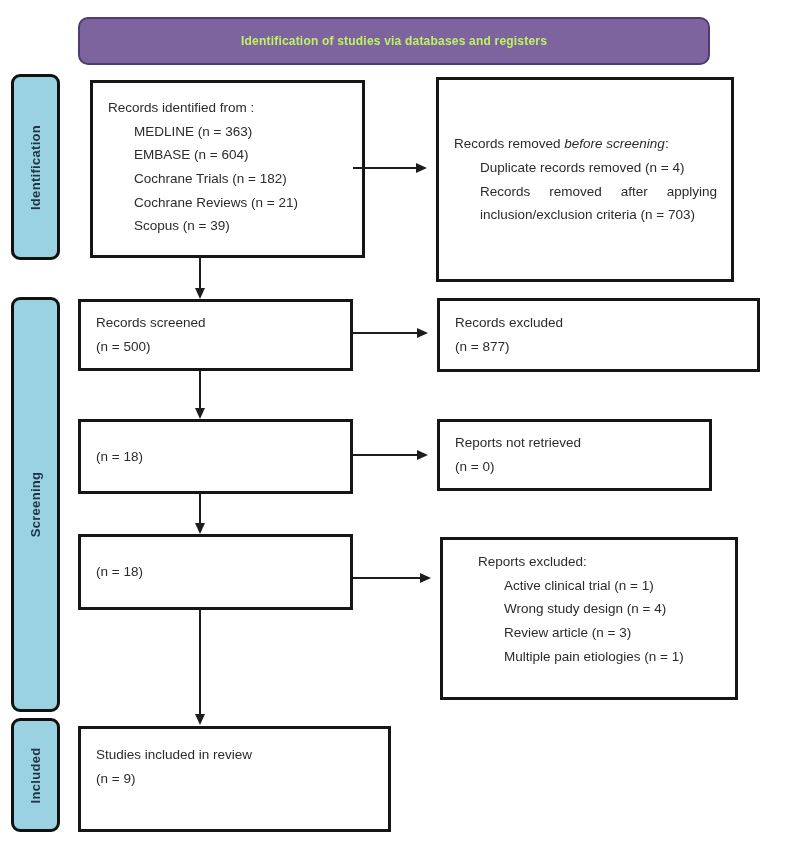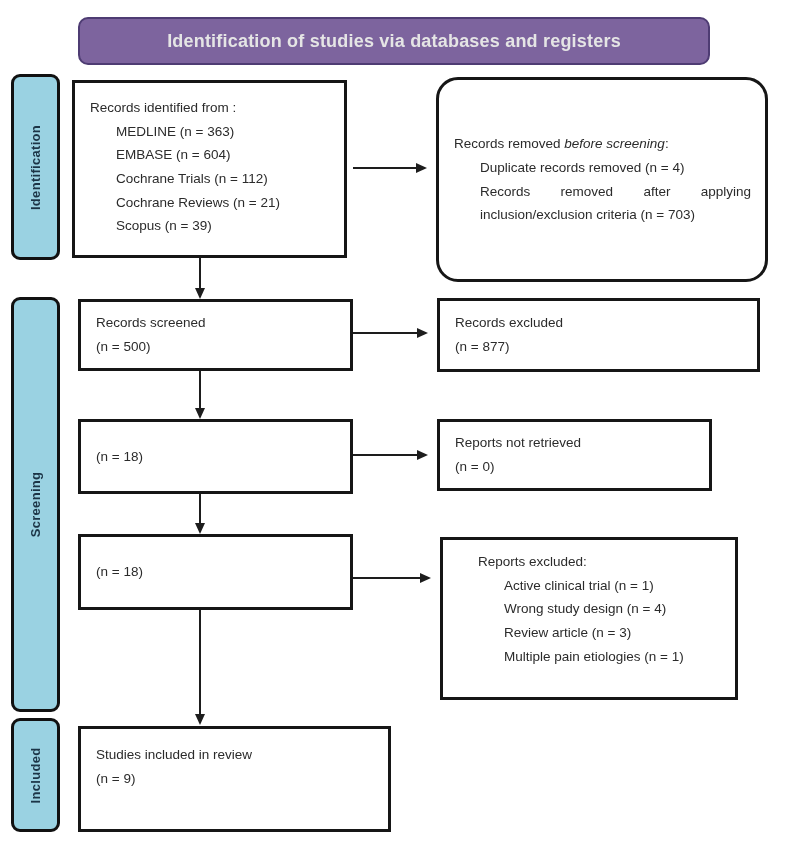--- a/index.html
+++ b/index.html
@@ -18,21 +18,21 @@
     position: absolute;
     left: 78px; top: 17px;
     width: 632px; height: 48px;
     background: #7d649e;
     border: 2px solid #4e3c73;
     border-radius: 10px;
     box-sizing: border-box;
     display: flex; align-items: center; justify-content: center;
   }
   .header-box span {
-    font-size: 18px; font-weight: bold; color: #e5e5e5;
+    font-size: 12px; font-weight: bold; color: #bef264;
     letter-spacing: 0.2px;
   }
 
   
   .stage {
     position: absolute;
     left: 11px;
     width: 49px;
     background: #9ad2e2;
     border: 3px solid #111111;
@@ -56,23 +56,23 @@
     background: #ffffff;
     border: 3px solid #161616;
     box-sizing: border-box;
     font-size: 13.5px;
     line-height: 1.75;
   }
   .fbox .pad { padding: 10px 8px 8px 15px; }
   .fbox .indent { padding-left: 26px; }
   .fbox.vcenter { display: flex; flex-direction: column; justify-content: center; }
 
-  #box-identified     { left: 72px;  top: 80px;  width: 275px; height: 178px; }
+  #box-identified     { left: 90px;  top: 80px;  width: 275px; height: 178px; }
   #box-identified .pad { padding-top: 13px; }
-  #box-removed        { left: 436px; top: 77px;  width: 332px; height: 205px; border-radius: 22px; }
+  #box-removed        { left: 436px; top: 77px;  width: 298px; height: 205px; }
   #box-screened       { left: 78px;  top: 299px; width: 275px; height: 72px; }
   #box-excluded       { left: 437px; top: 298px; width: 323px; height: 74px; }
   #box-sought         { left: 78px;  top: 419px; width: 275px; height: 75px; }
   #box-notretrieved   { left: 437px; top: 419px; width: 275px; height: 72px; }
   #box-assessed       { left: 78px;  top: 534px; width: 275px; height: 76px; }
   #box-repexcluded    { left: 440px; top: 537px; width: 298px; height: 163px; padding-left: 20px; }
   #box-included       { left: 78px;  top: 726px; width: 313px; height: 106px; }
 
   #box-removed .justify-item { text-align: justify; padding-right: 6px; }
   .italic { font-style: italic; }
@@ -126,21 +126,21 @@
   </div>
   <div class="stage" id="stage-included">
     <span>Included</span>
   </div>
 
   <div class="fbox" id="box-identified">
     <div class="pad">
       <div>Records identified from :</div>
       <div class="indent">MEDLINE (n = 363)</div>
       <div class="indent">EMBASE (n = 604)</div>
-      <div class="indent">Cochrane Trials (n = 112)</div>
+      <div class="indent">Cochrane Trials (n = 182)</div>
       <div class="indent">Cochrane Reviews (n = 21)</div>
       <div class="indent">Scopus (n = 39)</div>
     </div>
   </div>
 
   <div class="fbox vcenter" id="box-removed">
     <div class="pad" style="padding-top:0; padding-bottom:0;">
       <div><span>Records removed </span><span class="italic">before screening</span><span>:</span></div>
       <div class="indent">Duplicate records removed (n = 4)</div>
       <div class="indent justify-item">Records removed after applying inclusion/exclusion criteria (n = 703)</div>

